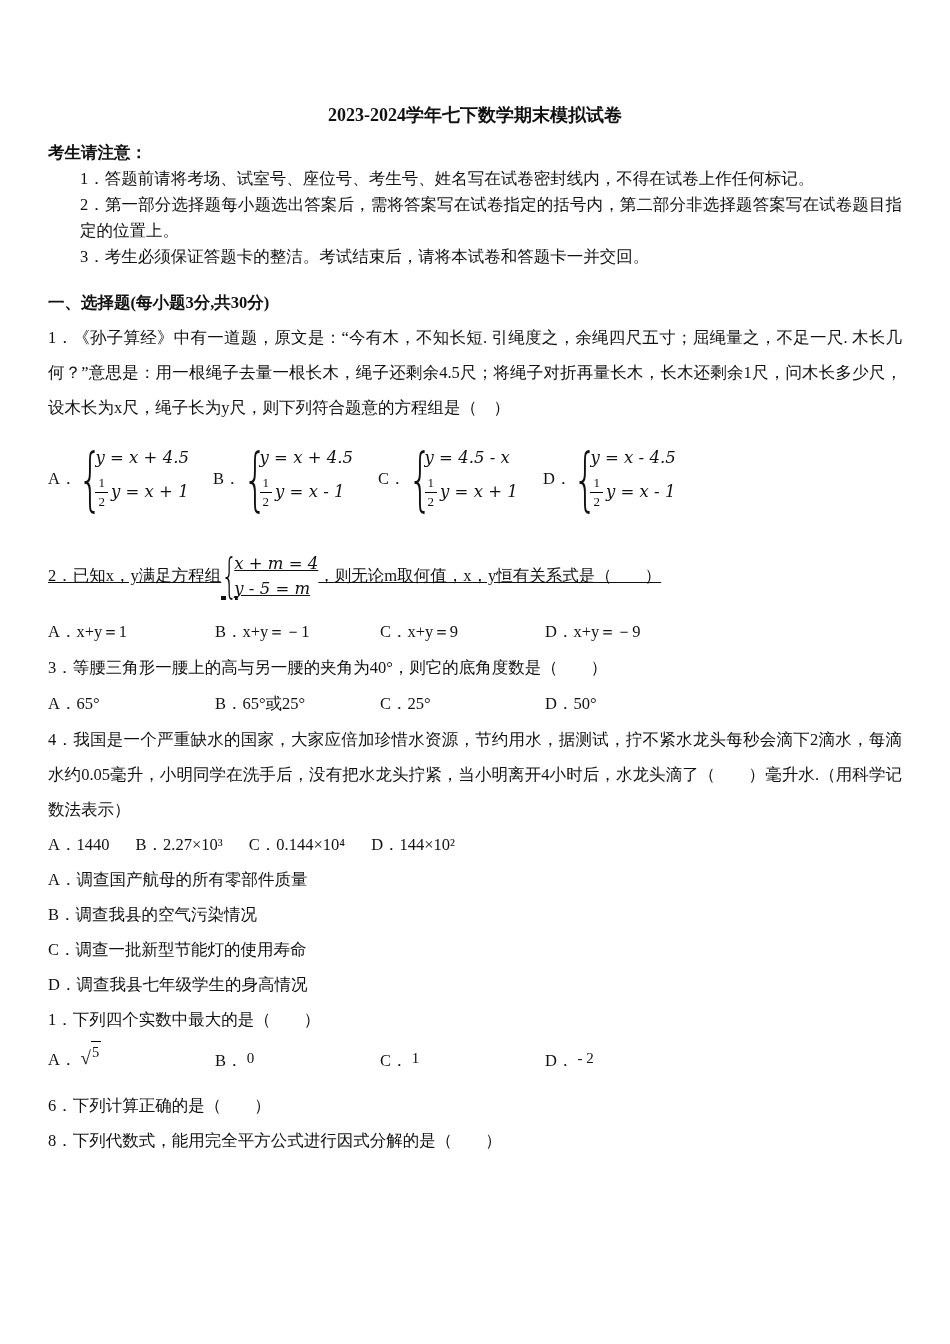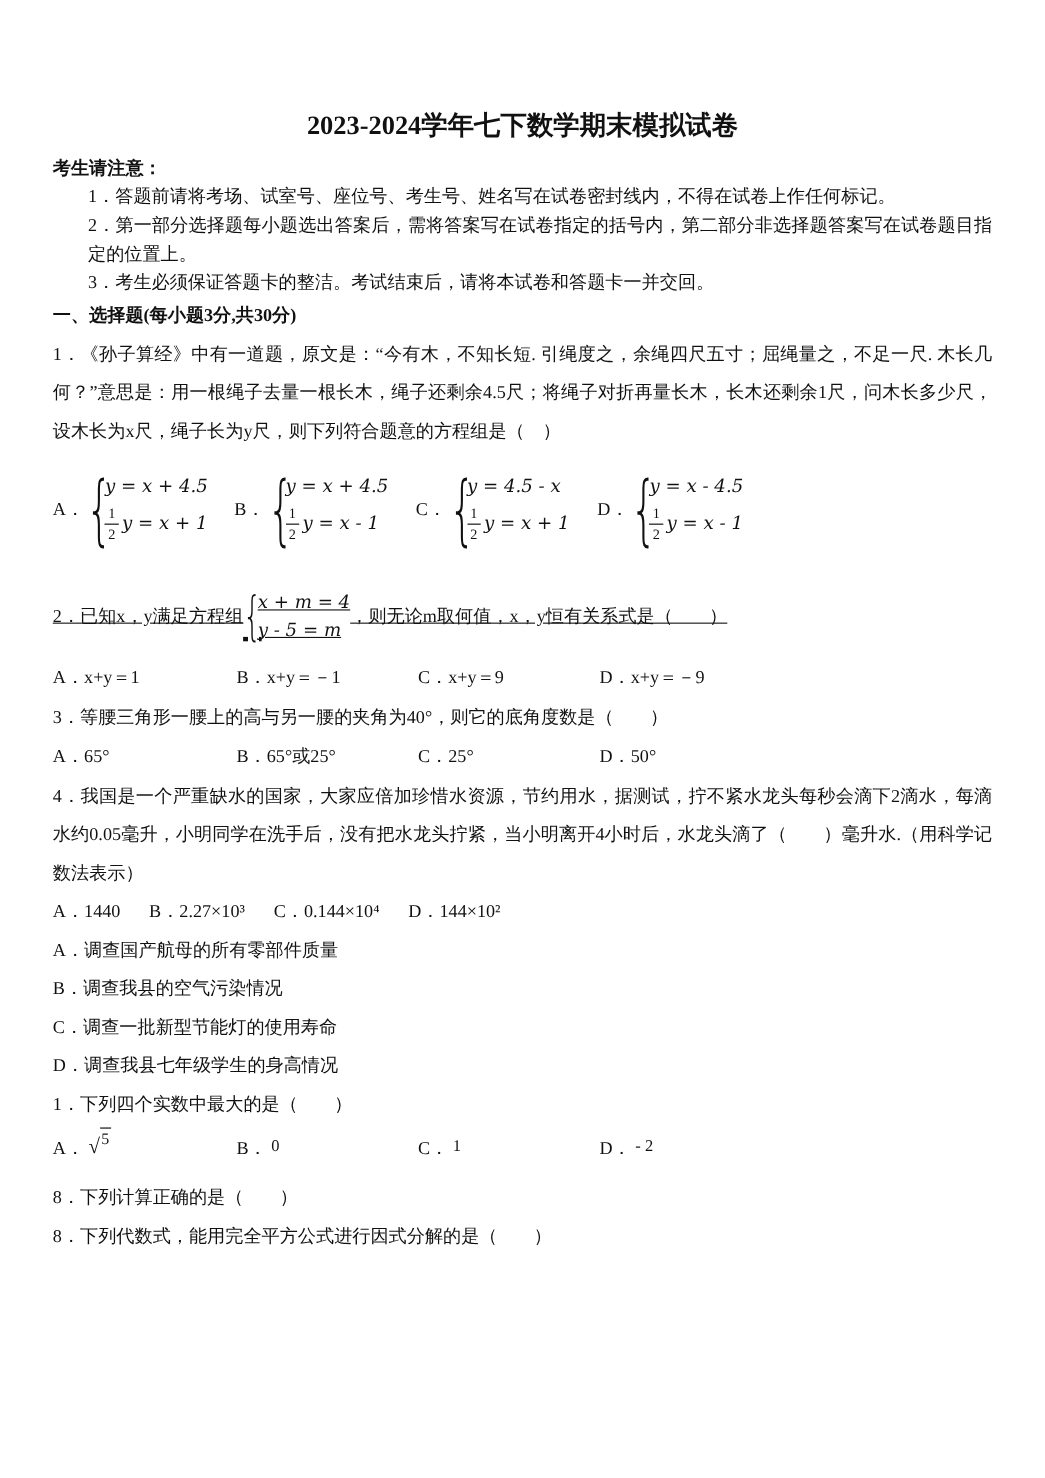--- a/index.html
+++ b/index.html
@@ -9,29 +9,29 @@
     min-height: 1344px;
     margin: 0 auto;
     background: #fff;
     padding: 100px 48px 60px 48px;
     font-family: "Liberation Serif", "DejaVu Serif", serif;
     font-size: 16.5px;
     color: #111;
   }
   .title {
     text-align: center;
-    font-size: 24px;
+    font-size: 18px;
     font-weight: 700;
     line-height: 30px;
     margin: 0 0 10px 0;
   }
   p { margin: 0; }
   .notice-heading { font-weight: 700; line-height: 26px; }
   .notice-line { line-height: 26px; text-align: justify; margin-left: 32px; }
-  .section-heading { font-weight: 700; line-height: 34px; }
+  .section-heading { font-weight: 700; line-height: 34px; margin-top: 16px; }
   .qtext { line-height: 35px; text-align: justify; }
 
   
   .sys-row { display: flex; align-items: center; margin: 6px 0 12px 0; height: 96px; }
   .sys-option { display: flex; align-items: center; width: 165px; }
   .opt-label { margin-right: 2px; white-space: nowrap; }
   .sys-brace {
     display: inline-block;
     font-family: "DejaVu Sans", sans-serif;
     font-weight: 100;
@@ -202,17 +202,17 @@
     <span data-name="option-c">
       <span data-name="option-label">C．</span>
       <span class="mraise" data-name="option-value">1</span>
     </span>
     <span data-name="option-d">
       <span data-name="option-label">D．</span>
       <span class="mraise" data-name="option-value">- 2</span>
     </span>
   </div>
 
-  <p class="qtext" data-name="question-7-text" style="margin-top:10px;">8．下列计算正确的是（　　）</p>
+  <p class="qtext" data-name="question-7-text" style="margin-top:10px;">6．下列计算正确的是（　　）</p>
 
   <p class="qtext" data-name="question-8-text">8．下列代数式，能用完全平方公式进行因式分解的是（　　）</p>
 
 </div>
 
 </body></html>

